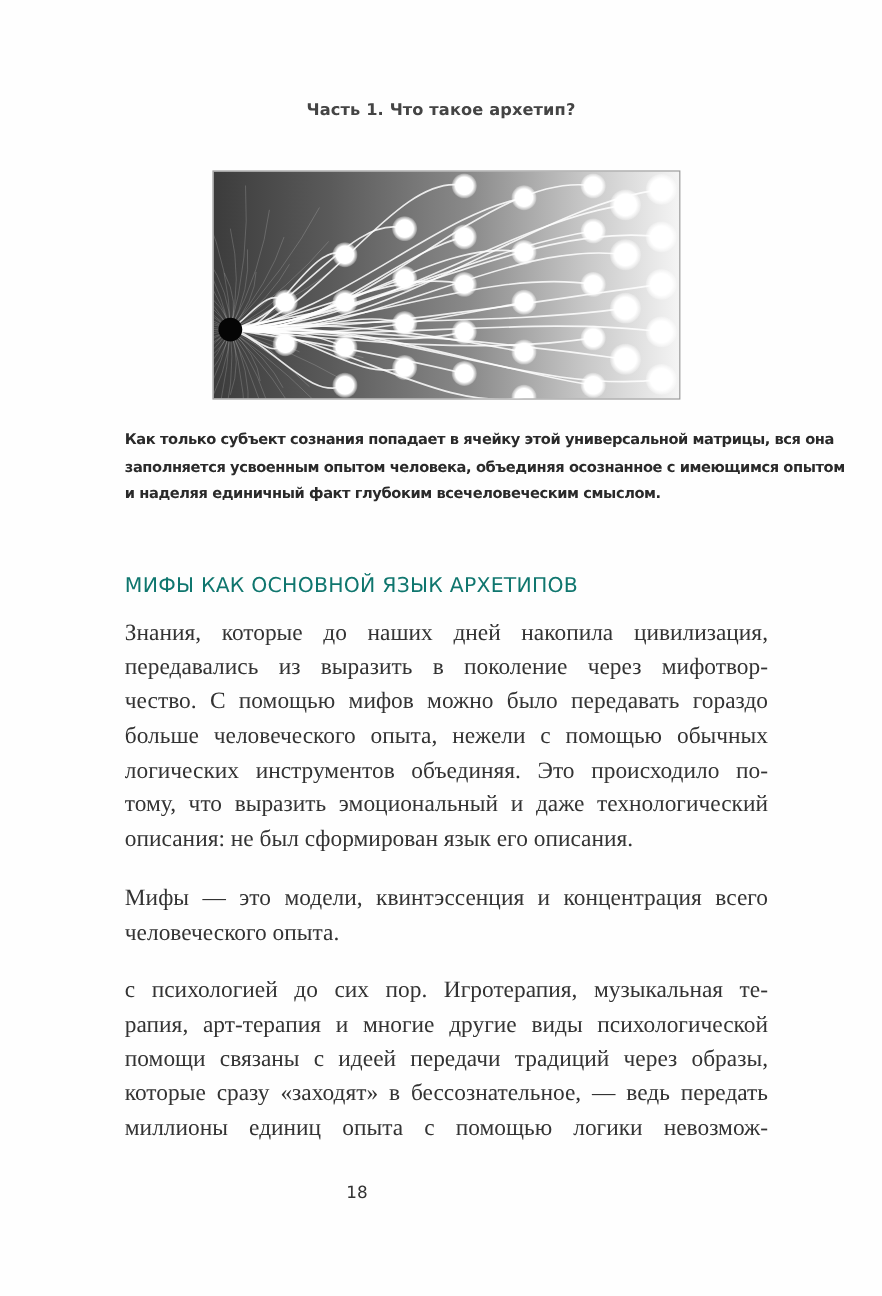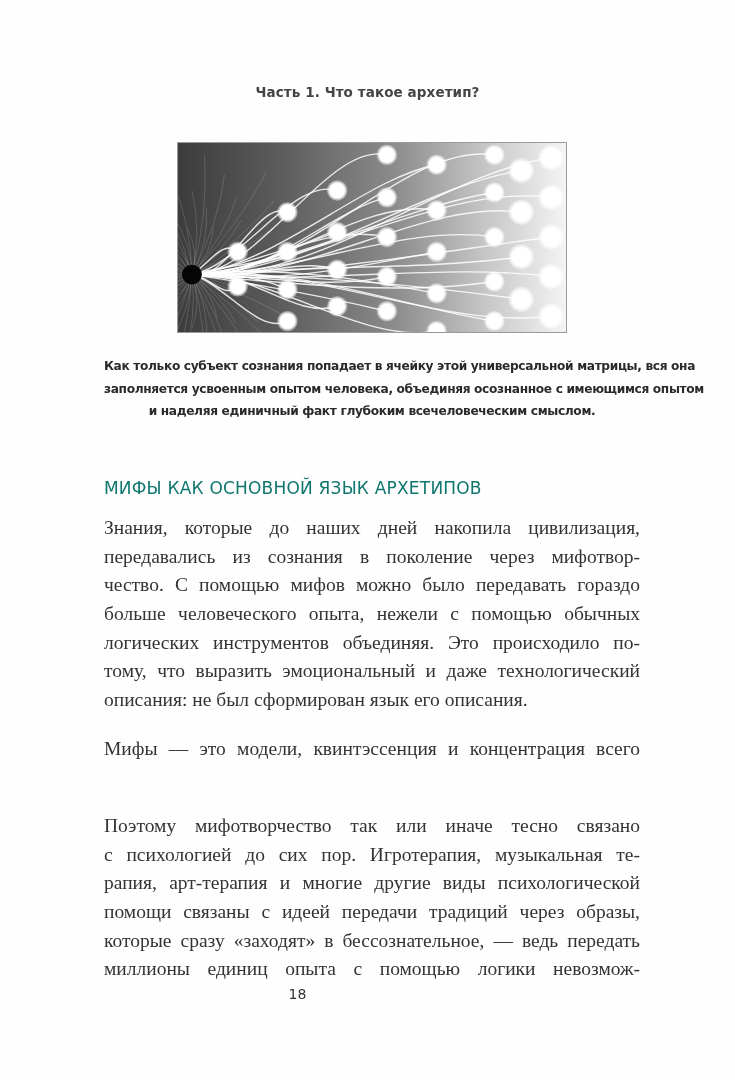--- a/index.html
+++ b/index.html
@@ -16,21 +16,21 @@
     position: absolute; left: 177px; top: 142px; width: 390px; height: 191px;
     border: 1px solid #9a9a9a; box-sizing: border-box; overflow: hidden;
     background: linear-gradient(90deg, #3c3c3c 0%, #5a5a5a 25%, #8a8a8a 55%, #c8c8c8 80%, #f4f4f4 100%);
   }
   .figure svg { position: absolute; left: 0; top: 0; width: 100%; height: 100%; }
 
   .caption {
     position: absolute; left: 104px; width: 536px; top: 355px;
     font-family: "DejaVu Sans", sans-serif; font-weight: bold;
     font-size: 12.2px; line-height: 22.5px; color: #2a2a2a;
-    text-align: center; letter-spacing: -0.35px;
+    letter-spacing: -0.35px;
   }
   .caption div { white-space: nowrap; }
 
   .section-heading {
     position: absolute; left: 104px; top: 478px;
     font-family: "DejaVu Sans", sans-serif; font-size: 17px;
     color: #0f766e; letter-spacing: 0.2px; white-space: nowrap;
   }
 
   .body {
@@ -201,34 +201,34 @@
   <div class="caption">
     <div>Как только субъект сознания попадает в ячейку этой универсальной матрицы, вся она</div>
     <div>заполняется усвоенным опытом человека, объединяя осознанное с имеющимся опытом</div>
     <div>и наделяя единичный факт глубоким всечеловеческим смыслом.</div>
   </div>
 
   <div class="section-heading">МИФЫ КАК ОСНОВНОЙ ЯЗЫК АРХЕТИПОВ</div>
 
   <div class="body" id="para-1">
     <span class="line">Знания, которые до наших дней накопила цивилизация,</span>
-    <span class="line">передавались из сознания в поколение через мифотвор-</span>
+    <span class="line">передавались из выразить в поколение через мифотвор-</span>
     <span class="line">чество. С помощью мифов можно было передавать гораздо</span>
     <span class="line">больше человеческого опыта, нежели с помощью обычных</span>
     <span class="line">логических инструментов объединяя. Это происходило по-</span>
     <span class="line">тому, что выразить эмоциональный и даже технологический</span>
     <span class="line last">описания: не был сформирован язык его описания.</span>
   </div>
 
   <div class="body" id="para-2">
     <span class="line">Мифы — это модели, квинтэссенция и концентрация всего</span>
+    <span class="line last">человеческого опыта.</span>
   </div>
 
   <div class="body" id="para-3">
-    <span class="line">Поэтому мифотворчество так или иначе тесно связано</span>
     <span class="line">с психологией до сих пор. Игротерапия, музыкальная те-</span>
     <span class="line">рапия, арт-терапия и многие другие виды психологической</span>
     <span class="line">помощи связаны с идеей передачи традиций через образы,</span>
     <span class="line">которые сразу «заходят» в бессознательное, — ведь передать</span>
     <span class="line">миллионы единиц опыта с помощью логики невозмож-</span>
   </div>
 
   <div class="folio">18</div>
 </div>
 

